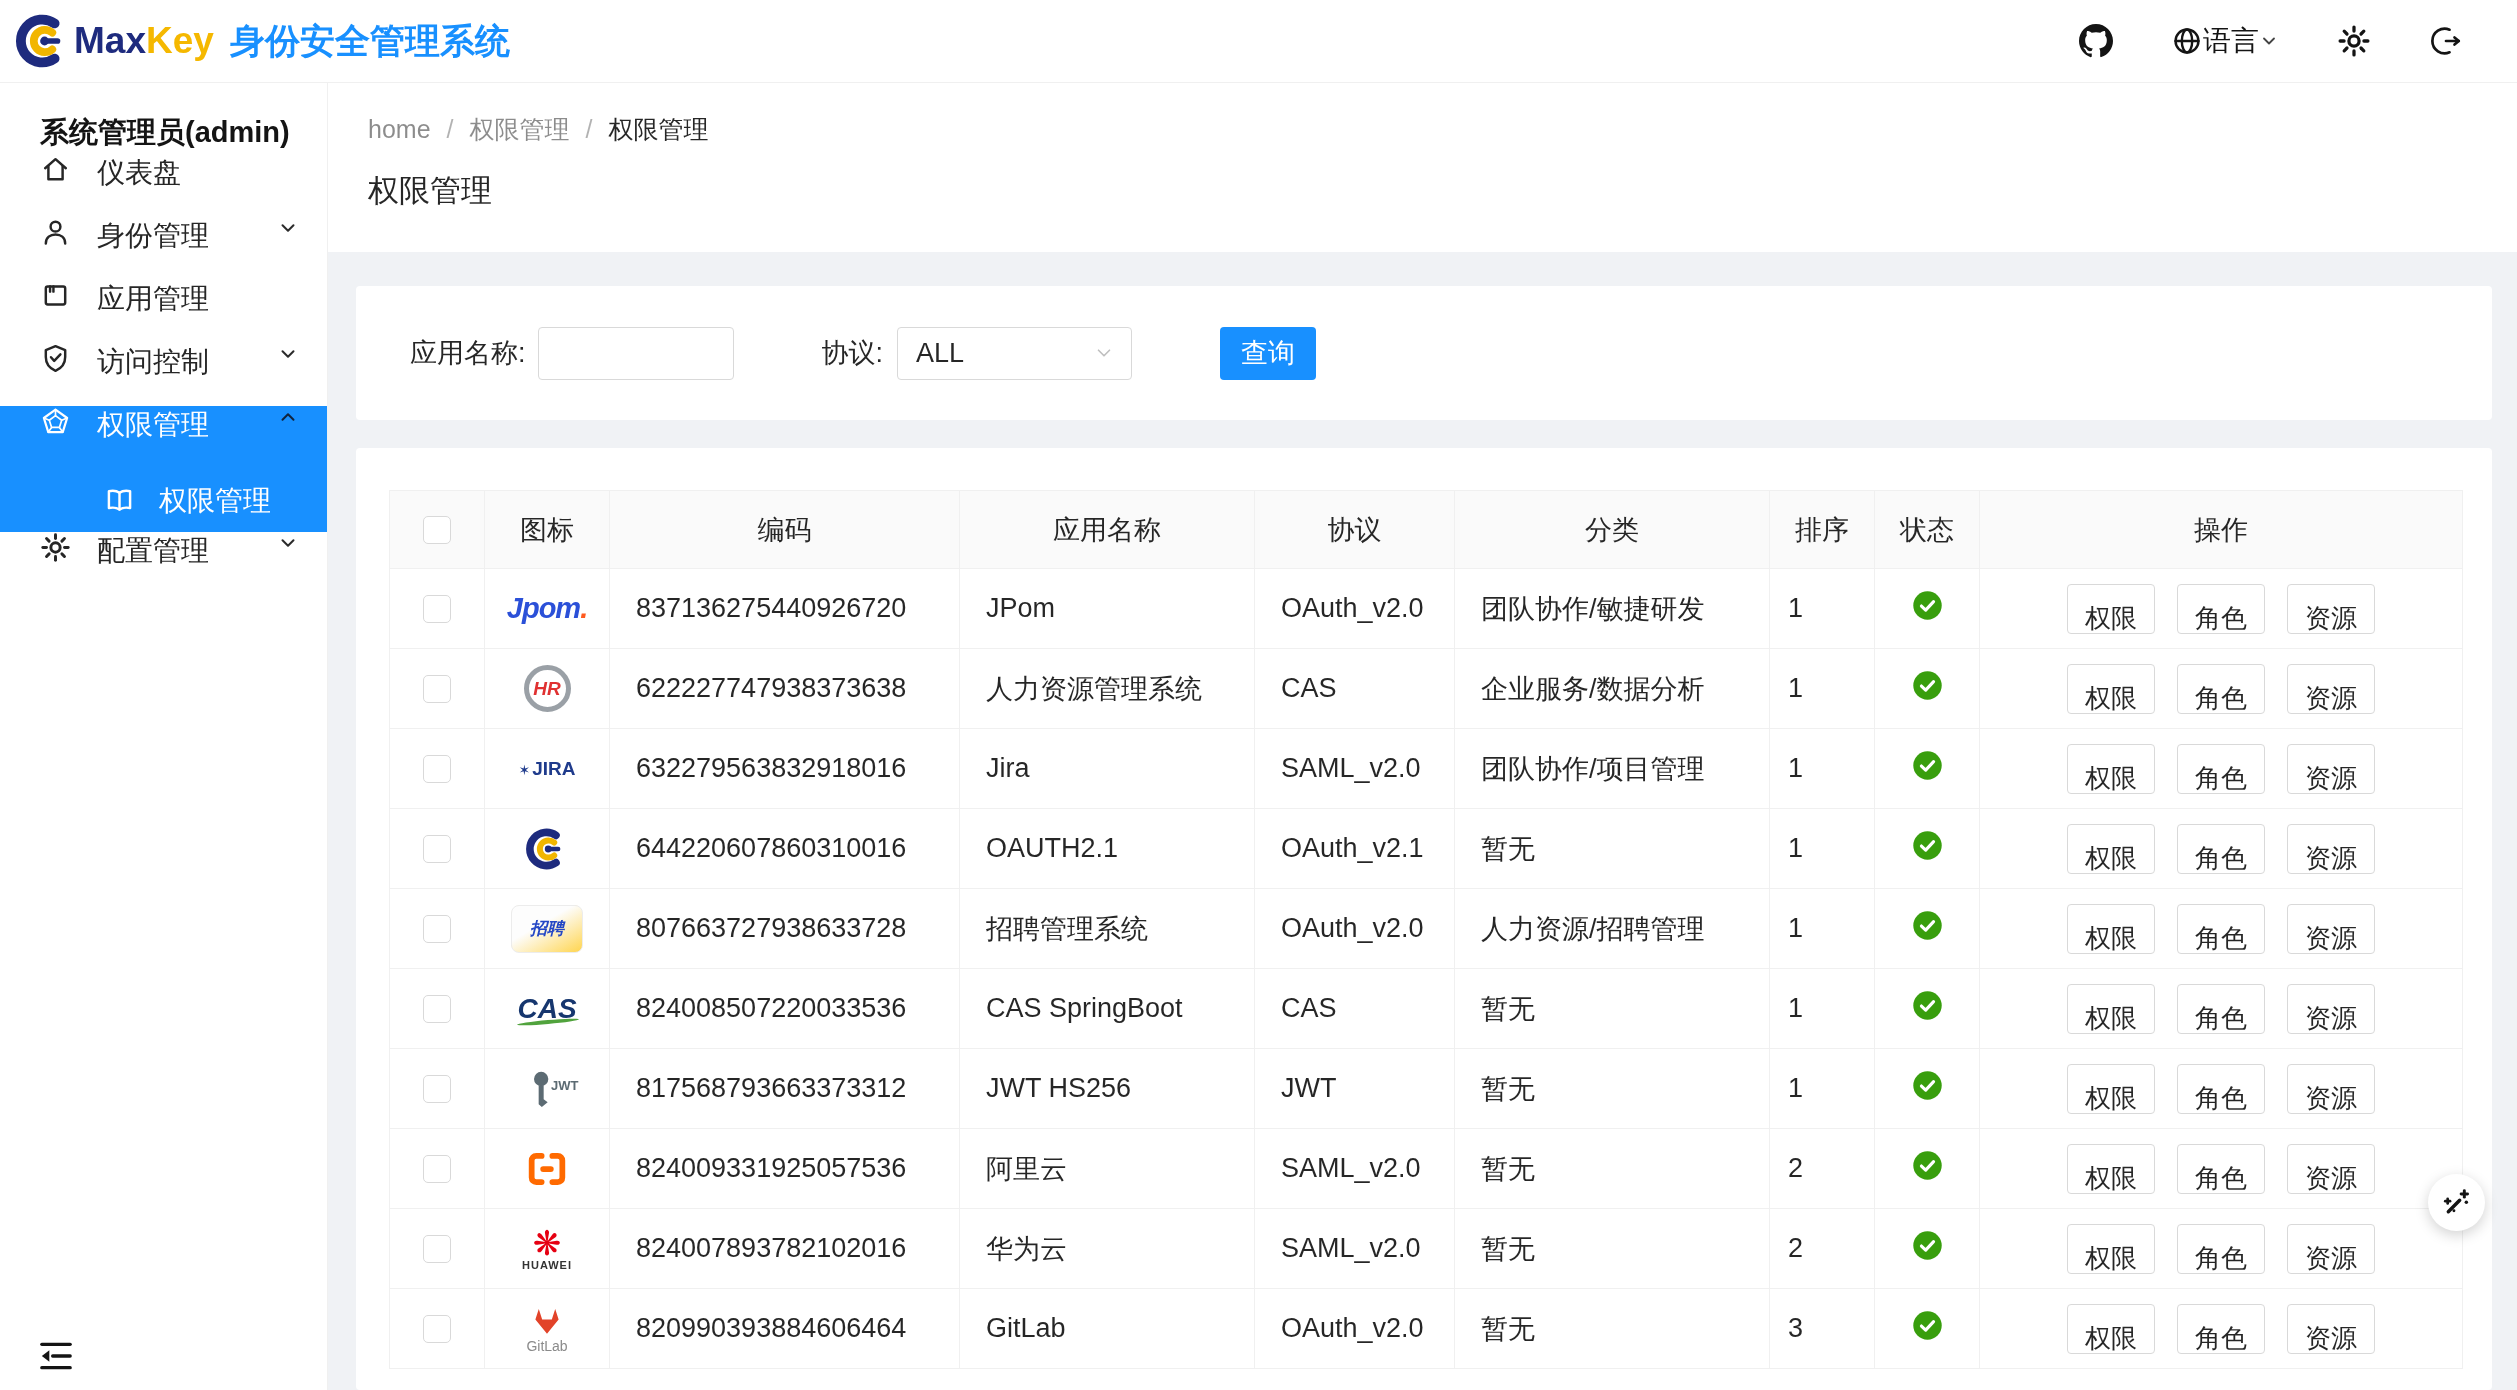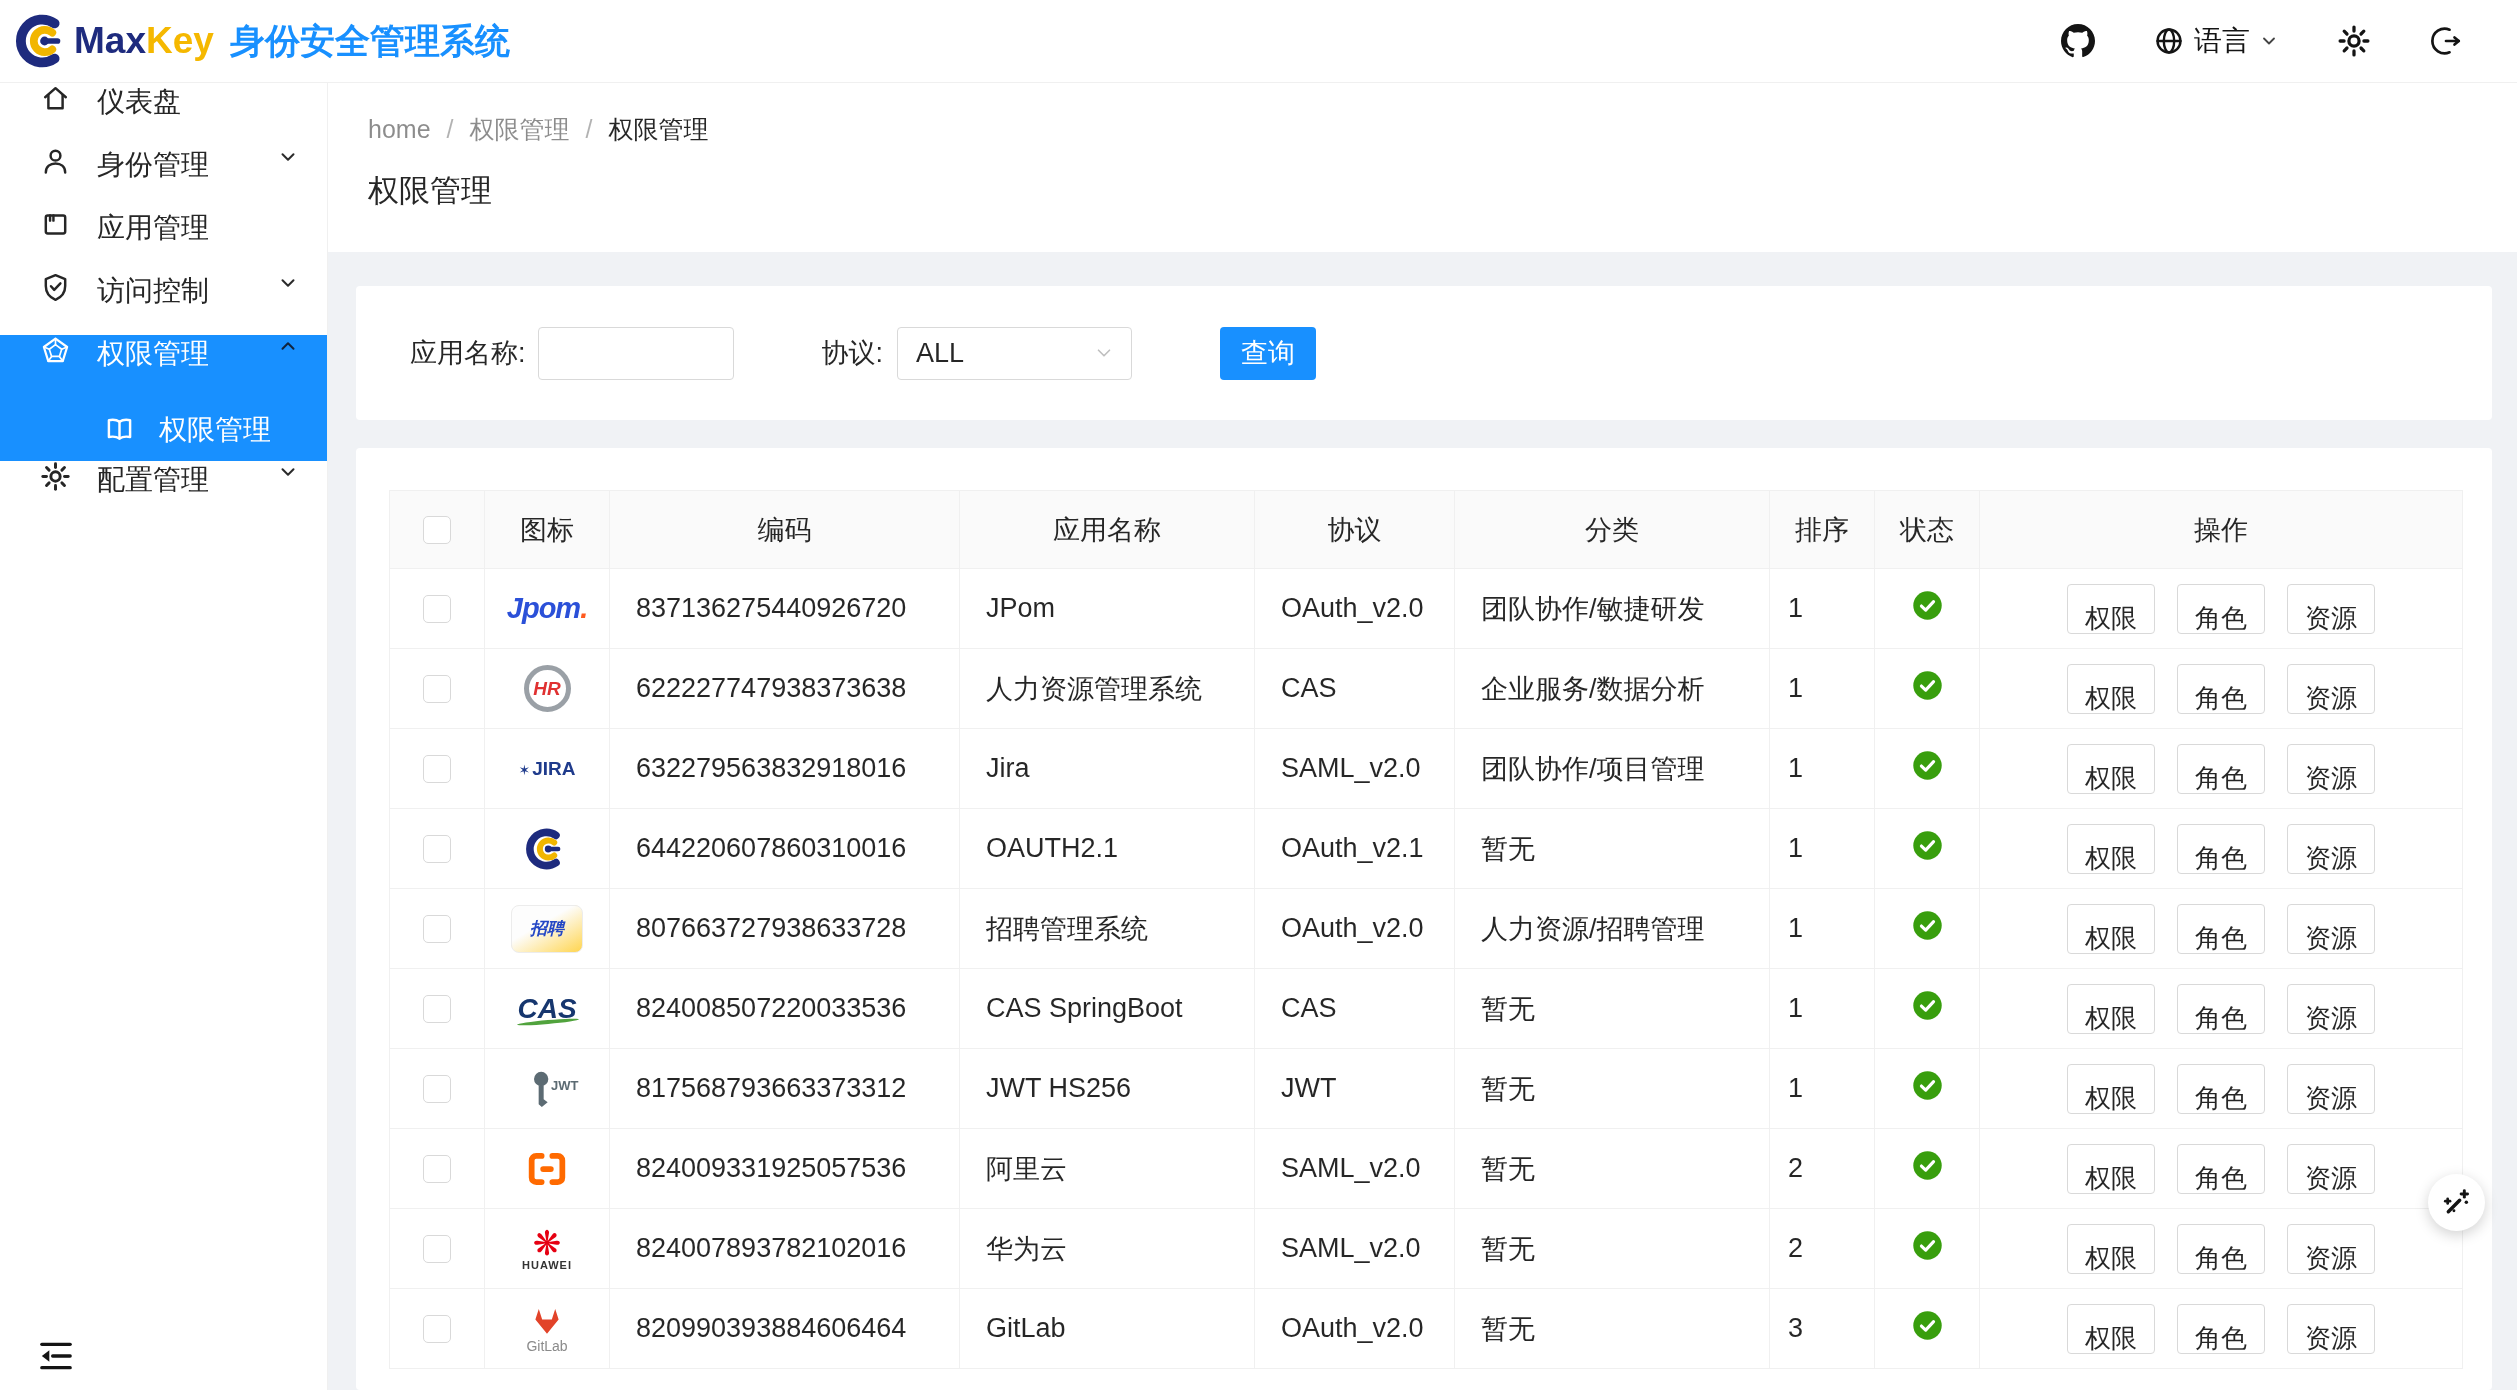--- a/index.html
+++ b/index.html
@@ -12,21 +12,21 @@
     border-bottom:1px solid #f0f0f0;position:relative;z-index:10;}
   .brand{display:flex;align-items:center;padding-left:12px;}
   .brand-logo svg{width:62px;height:62px;}
   .brand-text{font-size:37px;font-weight:800;letter-spacing:0;}
   .brand-max{color:#1e2b7e;}
   .brand-key{color:#f5b800;}
   .brand-title{font-size:35px;font-weight:700;color:#1890ff;margin-left:16px;}
   .topbar-actions{display:flex;align-items:center;gap:58px;padding-right:54px;color:#141414;}
   .tb-icon{cursor:pointer;}
   .tb-icon svg{width:34px;height:34px;}
-  .lang{display:flex;align-items:center;gap:9px;font-size:28px;cursor:pointer;color:#141414;}
+  .lang{display:flex;align-items:center;font-size:28px;cursor:pointer;color:#141414;}
   .lang .globe svg{width:32px;height:32px;}
   .lang .caret svg{width:20px;height:20px;color:#444;}
 
   
   .layout{display:flex;height:1307px;}
   .sidebar{width:328px;flex:none;background:#fff;border-right:1px solid #f0f0f0;position:relative;}
   .admin{font-size:29px;font-weight:700;color:#141414;padding:30px 0 0 40px;height:71px;}
   .menu{padding:0;margin:0;}
   .menu-item{height:63px;display:flex;padding:0 28px 0 40px;font-size:28px;
     color:#262626;cursor:pointer;}
@@ -172,20 +172,21 @@
           <line x1="12" y1="12" x2="21" y2="12"></line>
           <polyline points="18,9.5 21,12 18,14.5"></polyline>
         </svg>
       </span>
   </div>
 </header>
 
 <div class="layout">
 
   <aside class="sidebar">
+    <div class="admin">系统管理员(admin)</div>
     <nav class="menu" id="menu">
   <div class="menu-item">
     <span class="mi-icon">
             <svg viewBox="0 0 24 24" stroke="currentColor" fill="none" stroke-linecap="round" stroke-linejoin="round" stroke-width="1.9">
               <path d="M4 11 L12 4 L20 11"></path>
               <path d="M6.5 9.5 V19.5 H17.5 V9.5"></path>
             </svg>
           </span>
     <span class="mi-label">仪表盘</span>
 

